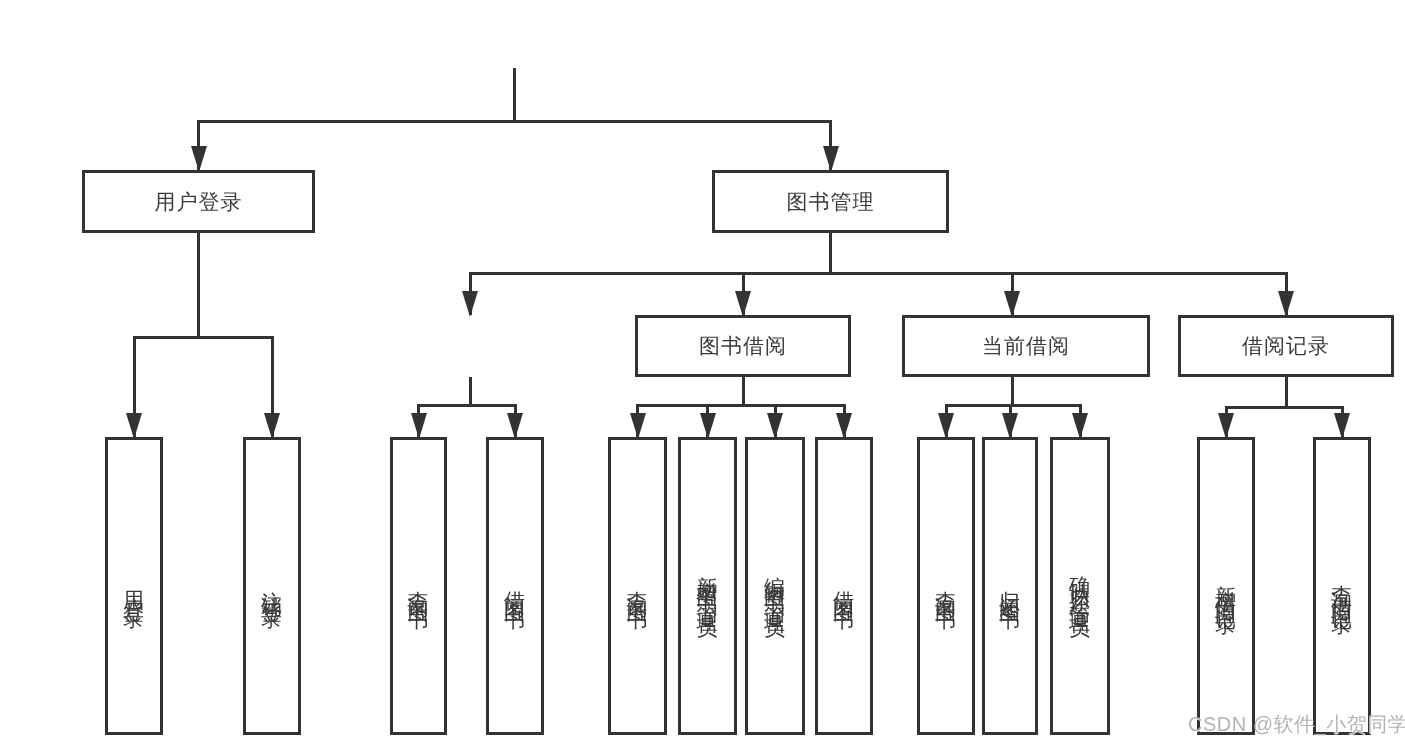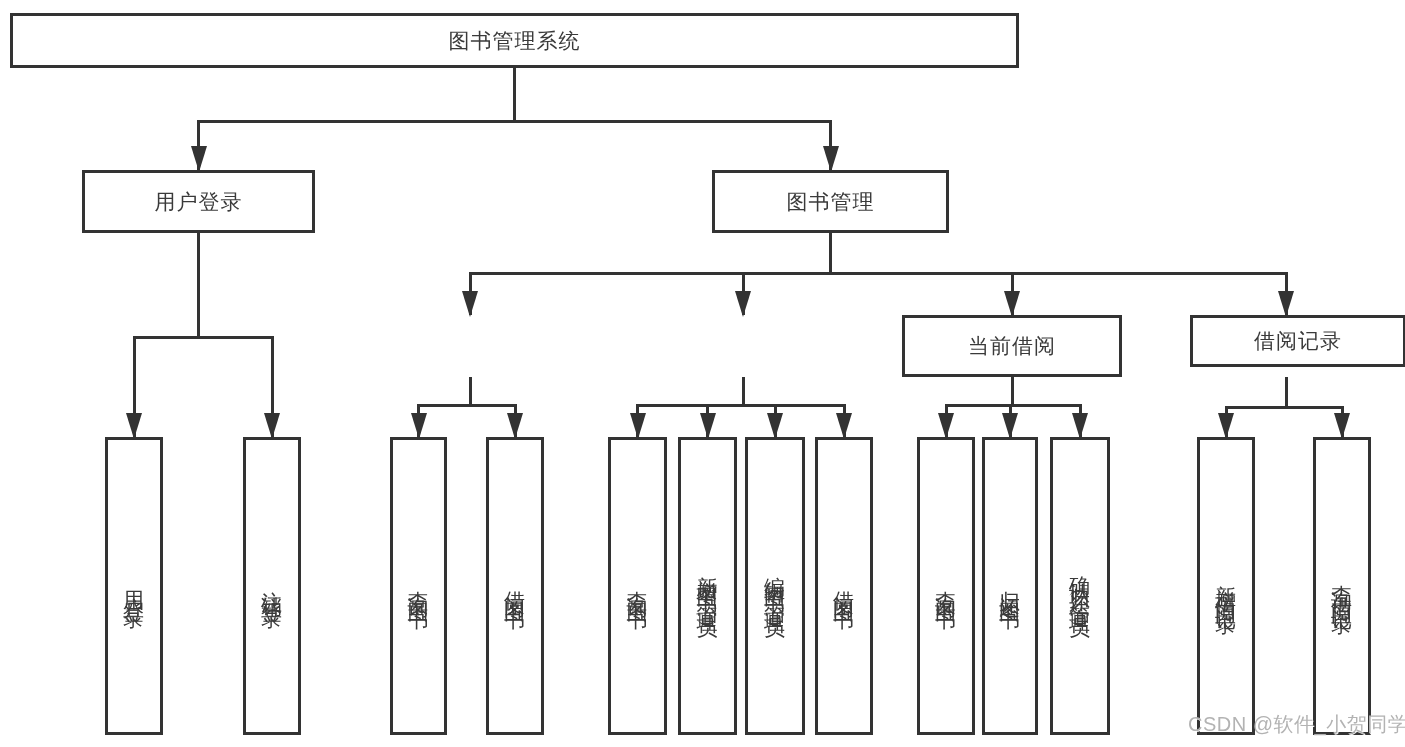--- a/index.html
+++ b/index.html
@@ -55,33 +55,33 @@
     z-index:10;
     white-space:nowrap;
     text-shadow:1px 1px 0 rgba(255,255,255,0.9);
   }
 </style>
 </head>
 <body>
 
 <div id="canvas">
   <div class="watermark">CSDN @软件_小贺同学</div>
-<div class="node" style="left: 10px; top: 13px; width: 1009px; height: 55px;">
-      <span>图书管理系统</span>
-    </div>
     <div class="node" style="left: 82px; top: 170px; width: 233px; height: 63px;">
       <span>用户登录</span>
     </div>
     <div class="node" style="left: 712px; top: 170px; width: 237px; height: 63px; text-align: right;">
       <span>图书管理</span>
     </div>
-    <div class="node" style="left: 902px; top: 315px; width: 220px; height: 62px;">
+    <div class="node" style="left: 635px; top: 315px; width: 216px; height: 62px;">
+      <span>图书借阅</span>
+    </div>
+    <div class="node" style="left: 902px; top: 315px; width: 248px; height: 62px;">
       <span>当前借阅</span>
     </div>
-    <div class="node" style="left: 1178px; top: 315px; width: 216px; height: 52px; margin-left: 12px;">
+    <div class="node" style="left: 1178px; top: 315px; width: 216px; height: 62px;">
       <span>借阅记录</span>
     </div>
     <div class="node v" style="left: 105px; top: 437px; width: 58px; height: 298px;">
       <span>用户登录</span>
     </div>
     <div class="node v" style="left: 243px; top: 437px; width: 58px; height: 298px;">
       <span>注销登录</span>
     </div>
     <div class="node v" style="left: 390px; top: 437px; width: 57px; height: 298px;">
       <span>查询图书</span>

